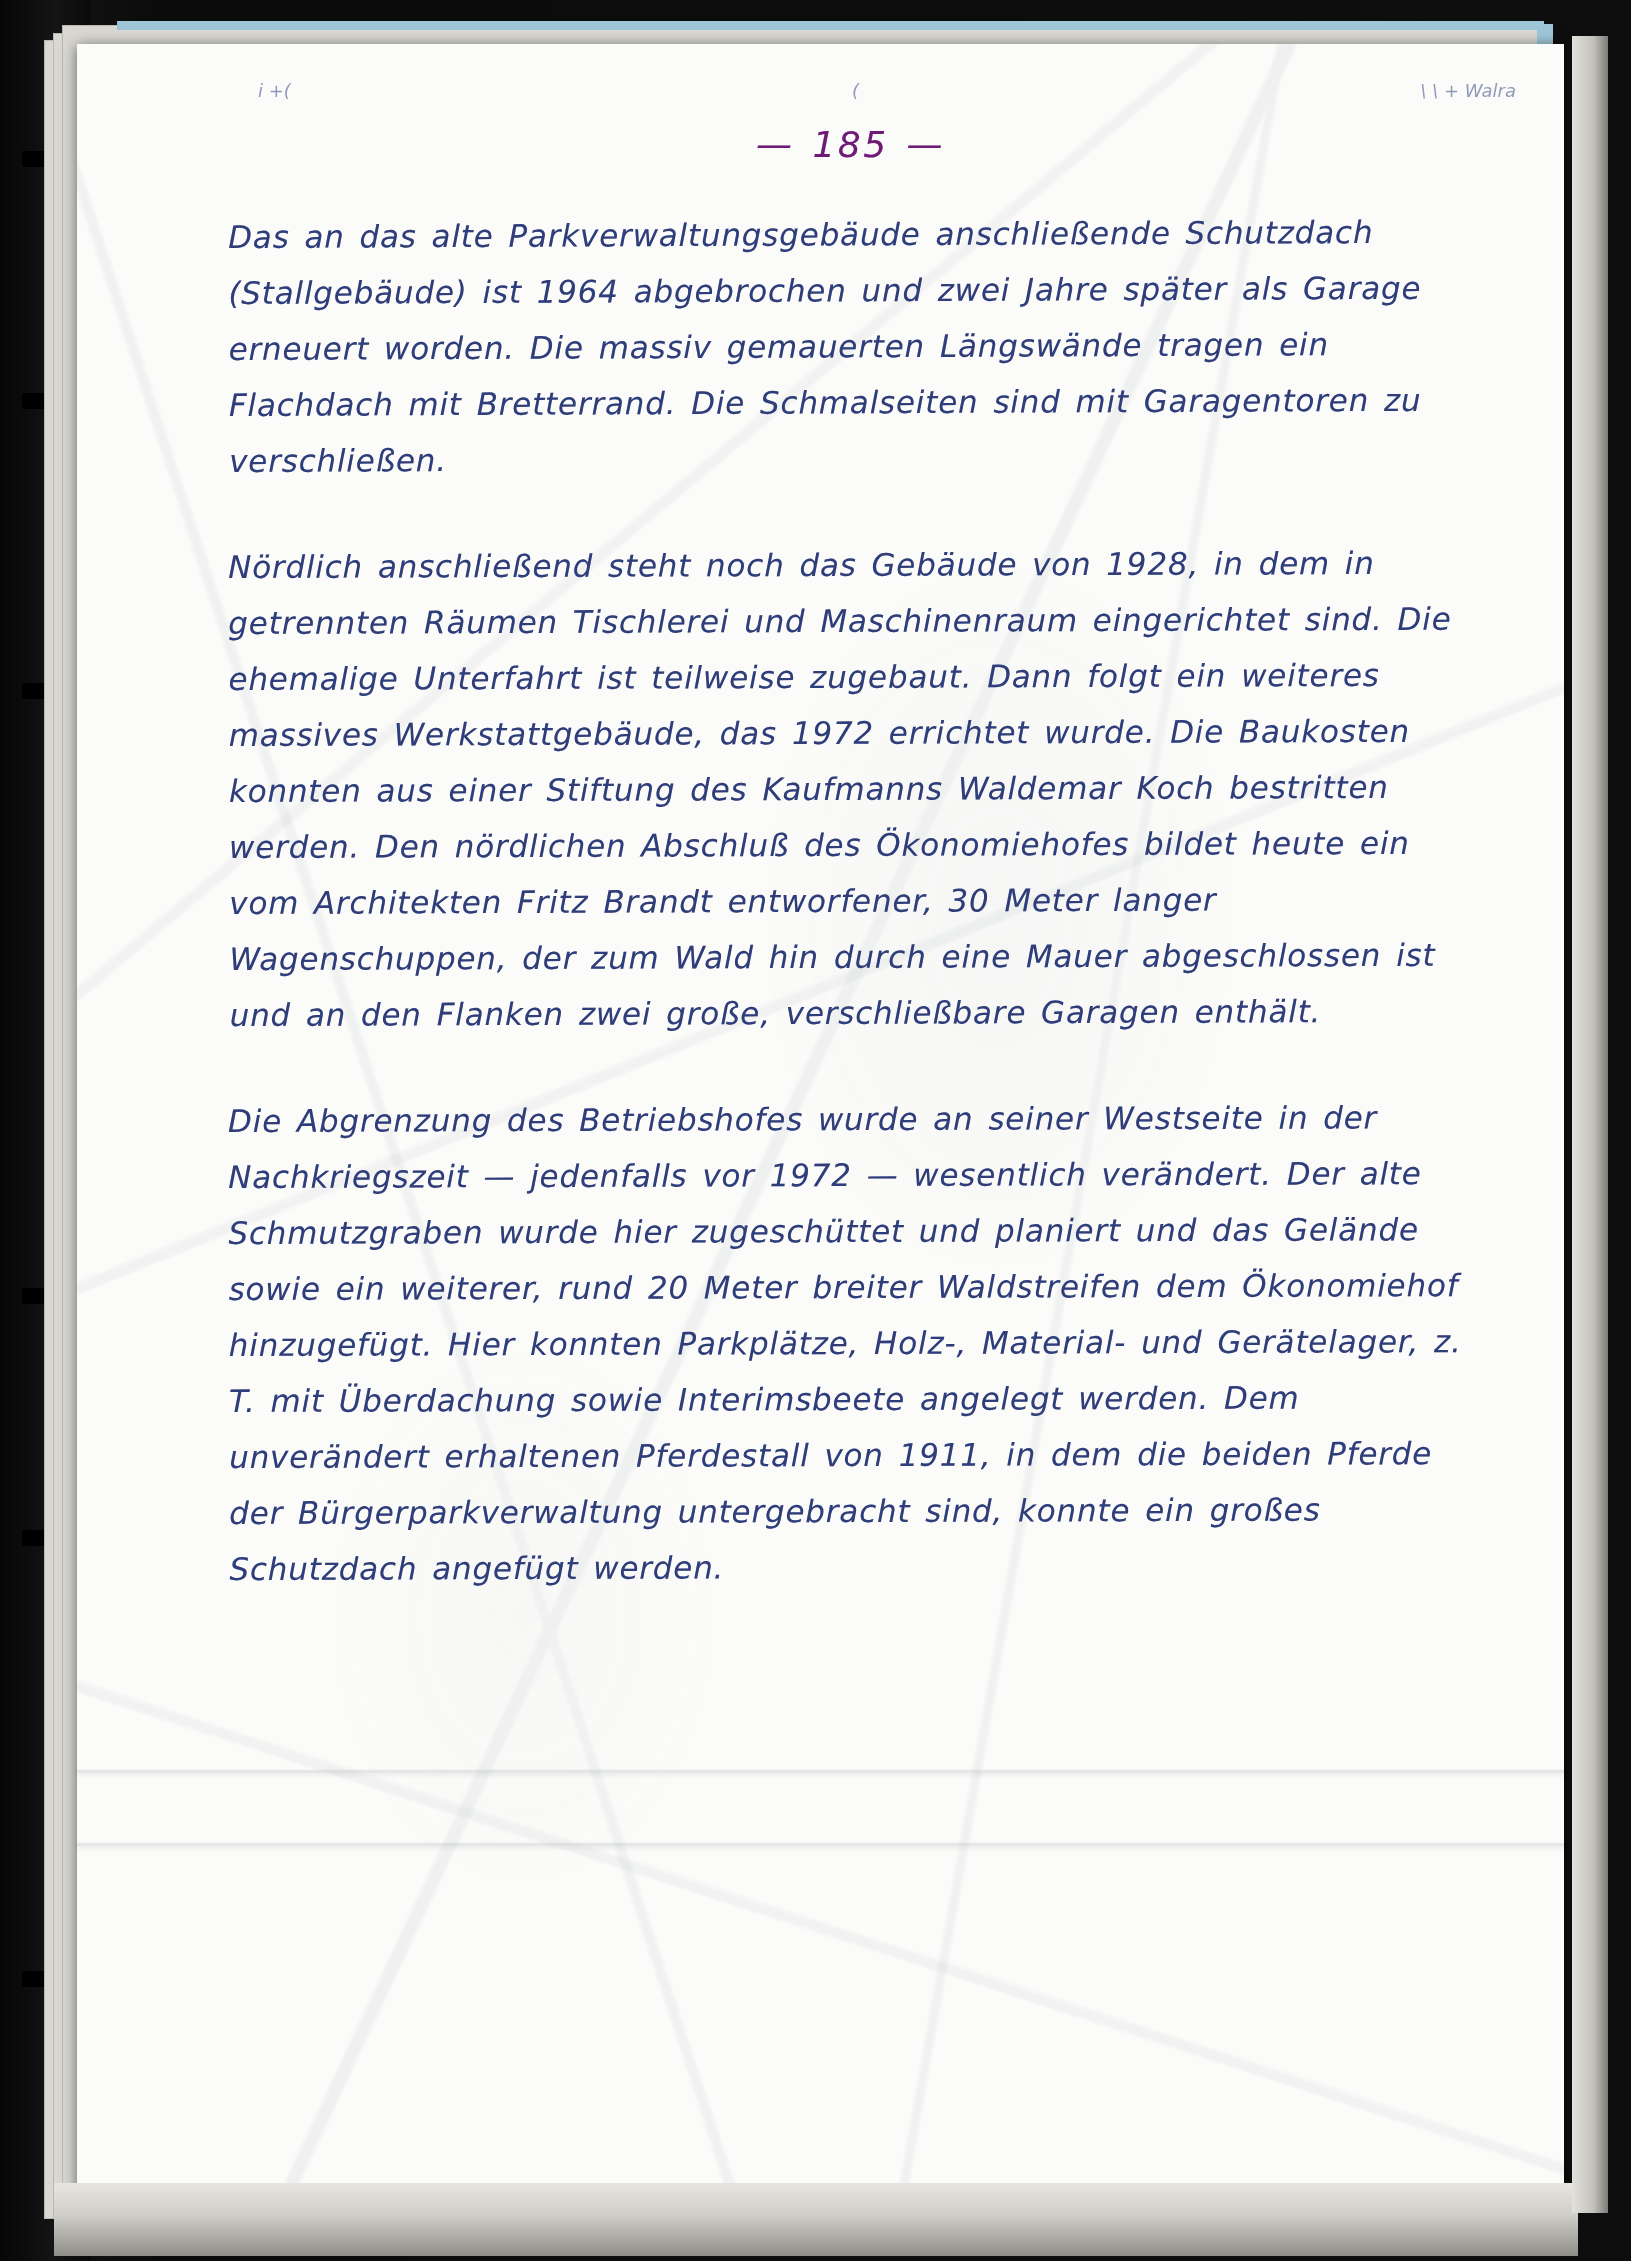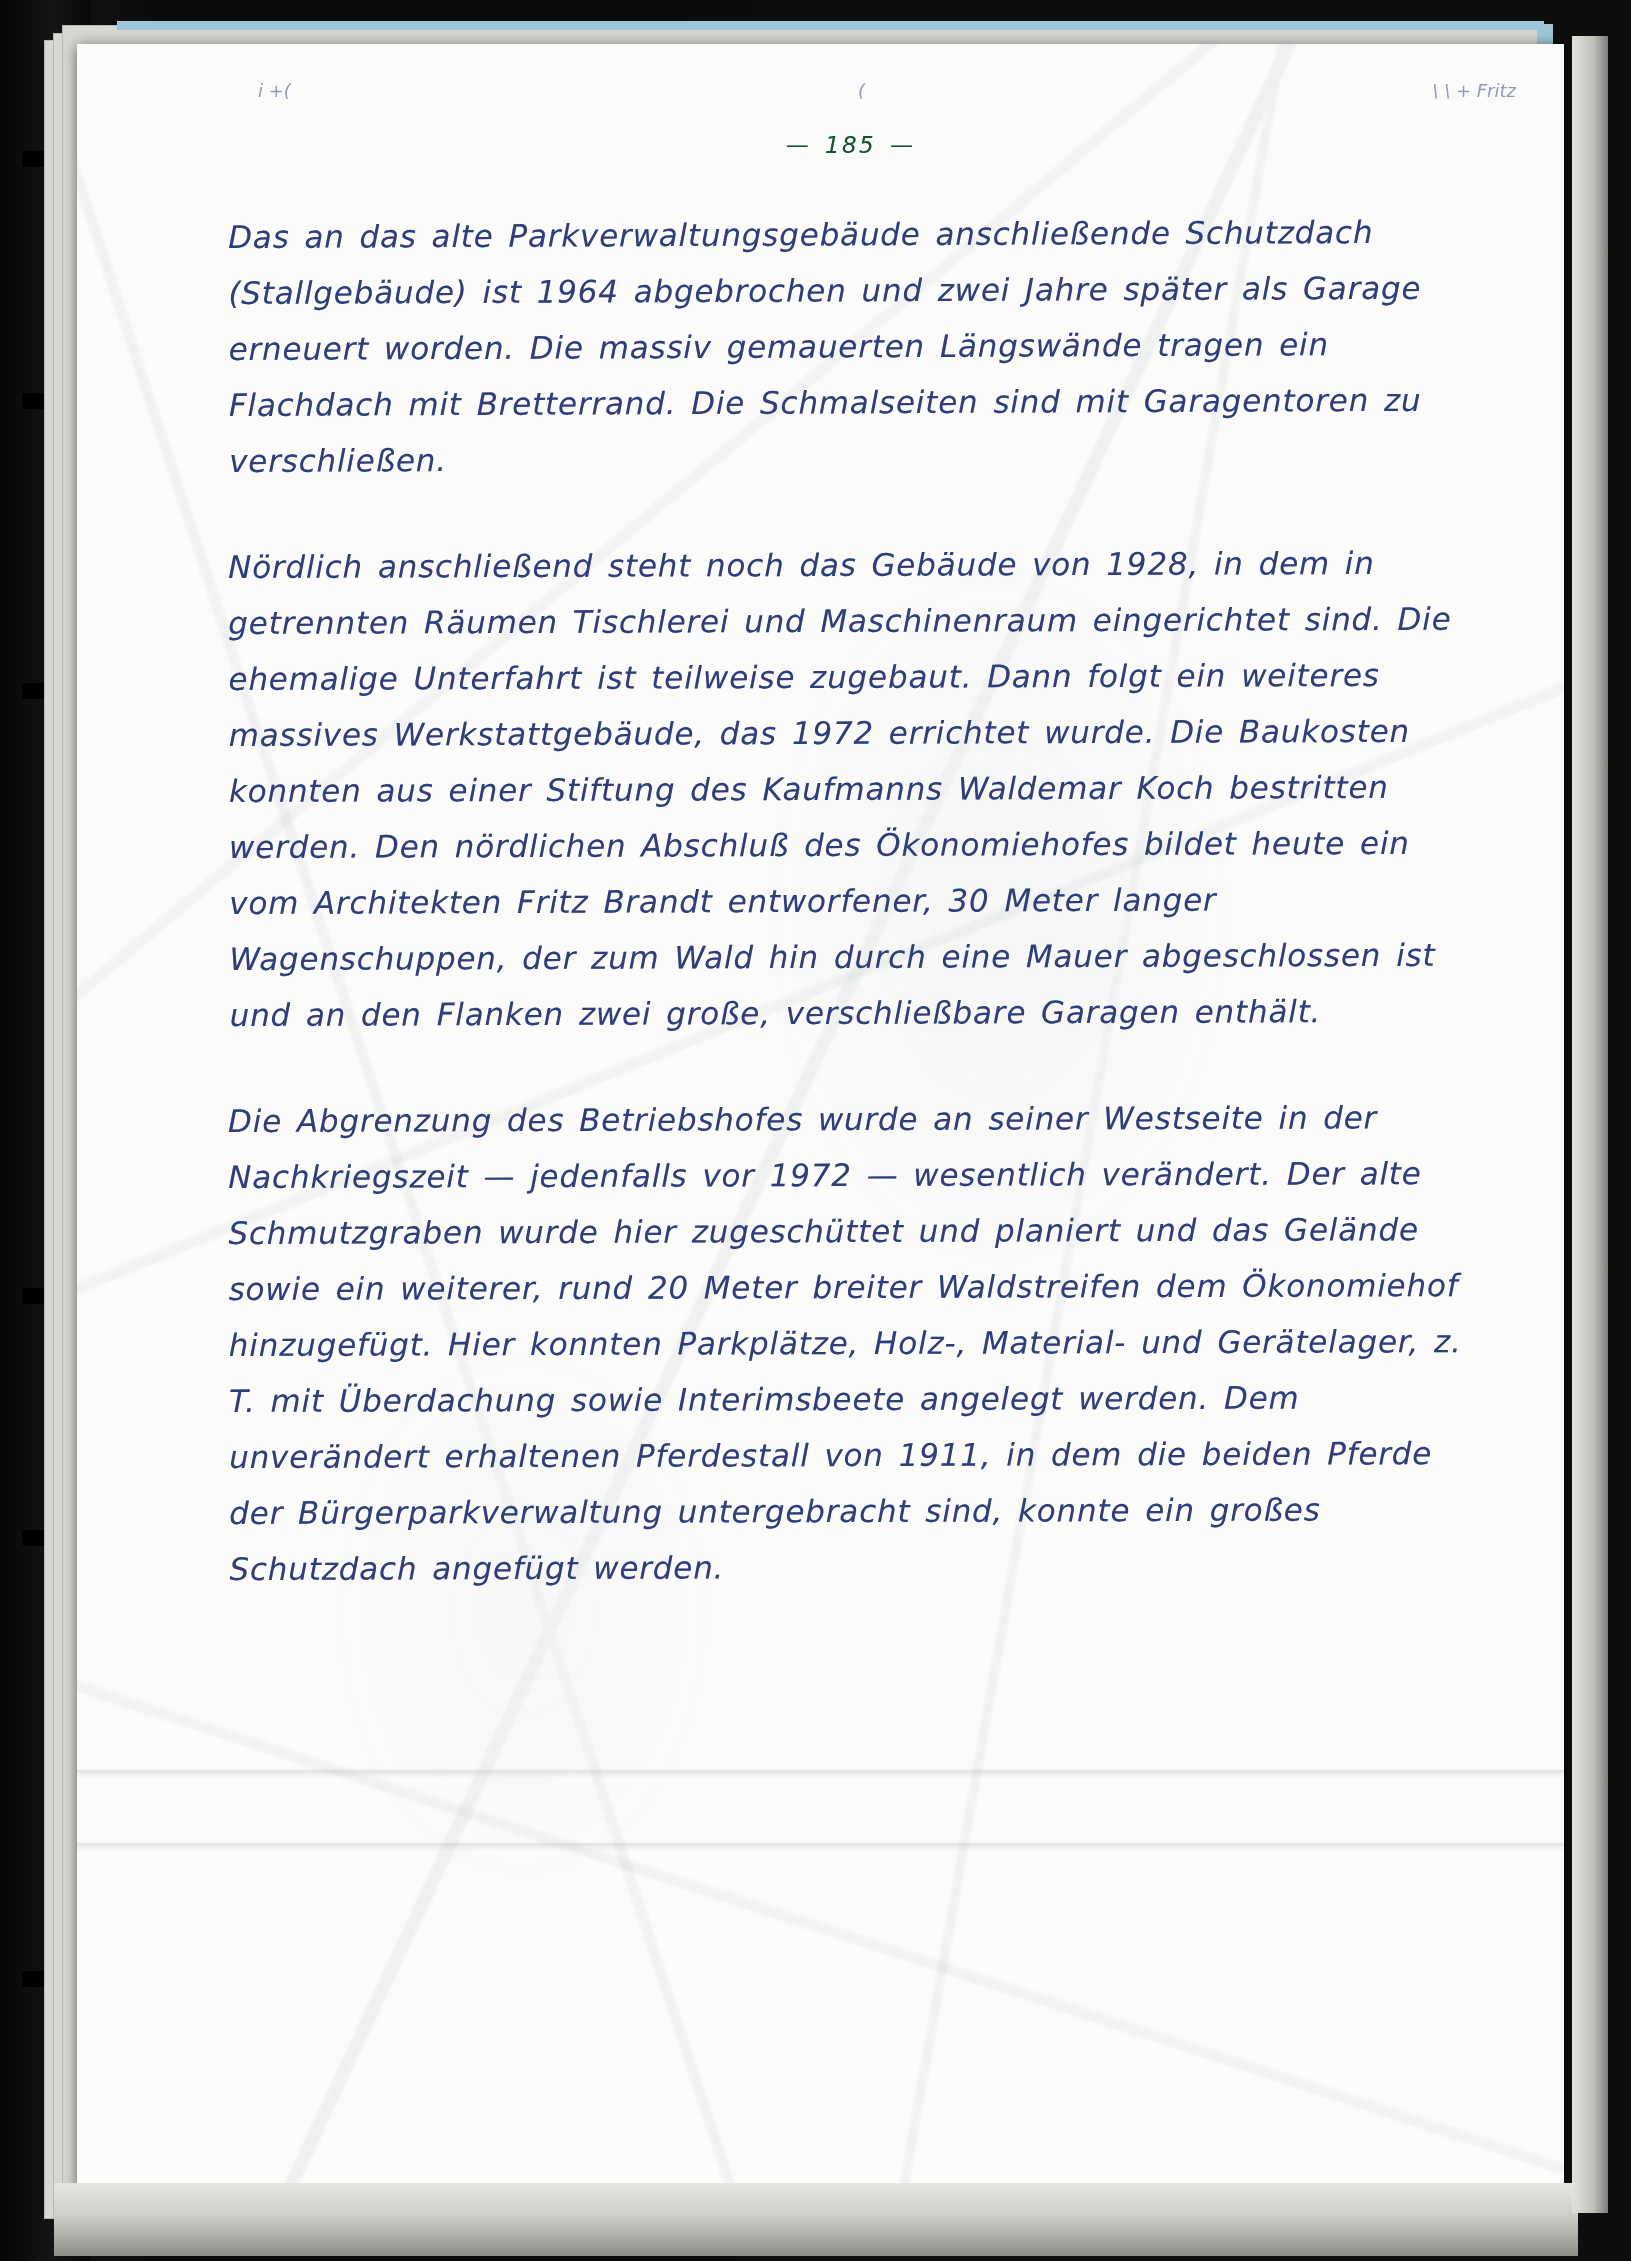--- a/index.html
+++ b/index.html
@@ -129,24 +129,24 @@
     font-family: "DejaVu Sans", sans-serif;
     font-style: italic;
     font-size: 31px;
     line-height: 56px;
     letter-spacing: 0.8px;
     word-spacing: 4.2px;
     text-shadow: 0 0 0.6px rgba(47,62,122,0.35);
   }
   .pageno {
     text-align: center;
-    font-size: 23px;
+    font-size: 36px;
     letter-spacing: 2.4px;
     margin: 0 0 36px 0;
-    color: #14532d;
+    color: #701a75;
   }
   .para {
     margin: 0 0 50px 0;
     text-align: left;
   }
   .para:last-child { margin-bottom: 0; }
 
   
   .para.p1 { transform: rotate(-0.25deg); transform-origin: left top; }
   .para.p2 { transform: rotate(-0.2deg); transform-origin: left top; }
@@ -191,21 +191,21 @@
   <div class="edge-blue" style="left:73px;  top:8.5px; width:1427px; height:9.7px;"></div>
 </div>
 
 <div class="page">
   <div class="showthrough"></div>
   <div class="showthrough2"></div>
 
   <div class="top-fragments">
     <span>i +(</span>
     <span>(</span>
-    <span>\  \ + Fritz</span>
+    <span>\  \ + Walra</span>
   </div>
 
   <div class="seam s1"></div>
   <div class="seam s2"></div>
 
   <div class="ink">
     <div class="pageno">— 185 —</div>
     <p class="para p1">Das an das alte Parkverwaltungsgebäude anschließende Schutzdach (Stallgebäude) ist 1964 abgebrochen und zwei Jahre später als Garage erneuert worden. Die massiv gemauerten Längswände tragen ein Flachdach mit Bretterrand. Die Schmalseiten sind mit Garagentoren zu verschließen.</p>
     <p class="para p2">Nördlich anschließend steht noch das Gebäude von 1928, in dem in getrennten Räumen Tischlerei und Maschinenraum eingerichtet sind. Die ehemalige Unterfahrt ist teilweise zugebaut. Dann folgt ein weiteres massives Werkstattgebäude, das 1972 errichtet wurde. Die Baukosten konnten aus einer Stiftung des Kaufmanns Waldemar Koch bestritten werden. Den nördlichen Abschluß des Ökonomiehofes bildet heute ein vom Architekten Fritz Brandt entworfener, 30 Meter langer Wagenschuppen, der zum Wald hin durch eine Mauer abgeschlossen ist und an den Flanken zwei große, verschließbare Garagen enthält.</p>
     <p class="para p3">Die Abgrenzung des Betriebshofes wurde an seiner Westseite in der Nachkriegszeit — jedenfalls vor 1972 — wesentlich verändert. Der alte Schmutzgraben wurde hier zugeschüttet und planiert und das Gelände sowie ein weiterer, rund 20 Meter breiter Waldstreifen dem Ökonomiehof hinzugefügt. Hier konnten Parkplätze, Holz-, Material- und Gerätelager, z. T. mit Überdachung sowie Interimsbeete angelegt werden. Dem unverändert erhaltenen Pferdestall von 1911, in dem die beiden Pferde der Bürgerparkverwaltung untergebracht sind, konnte ein großes Schutzdach angefügt werden.</p>

